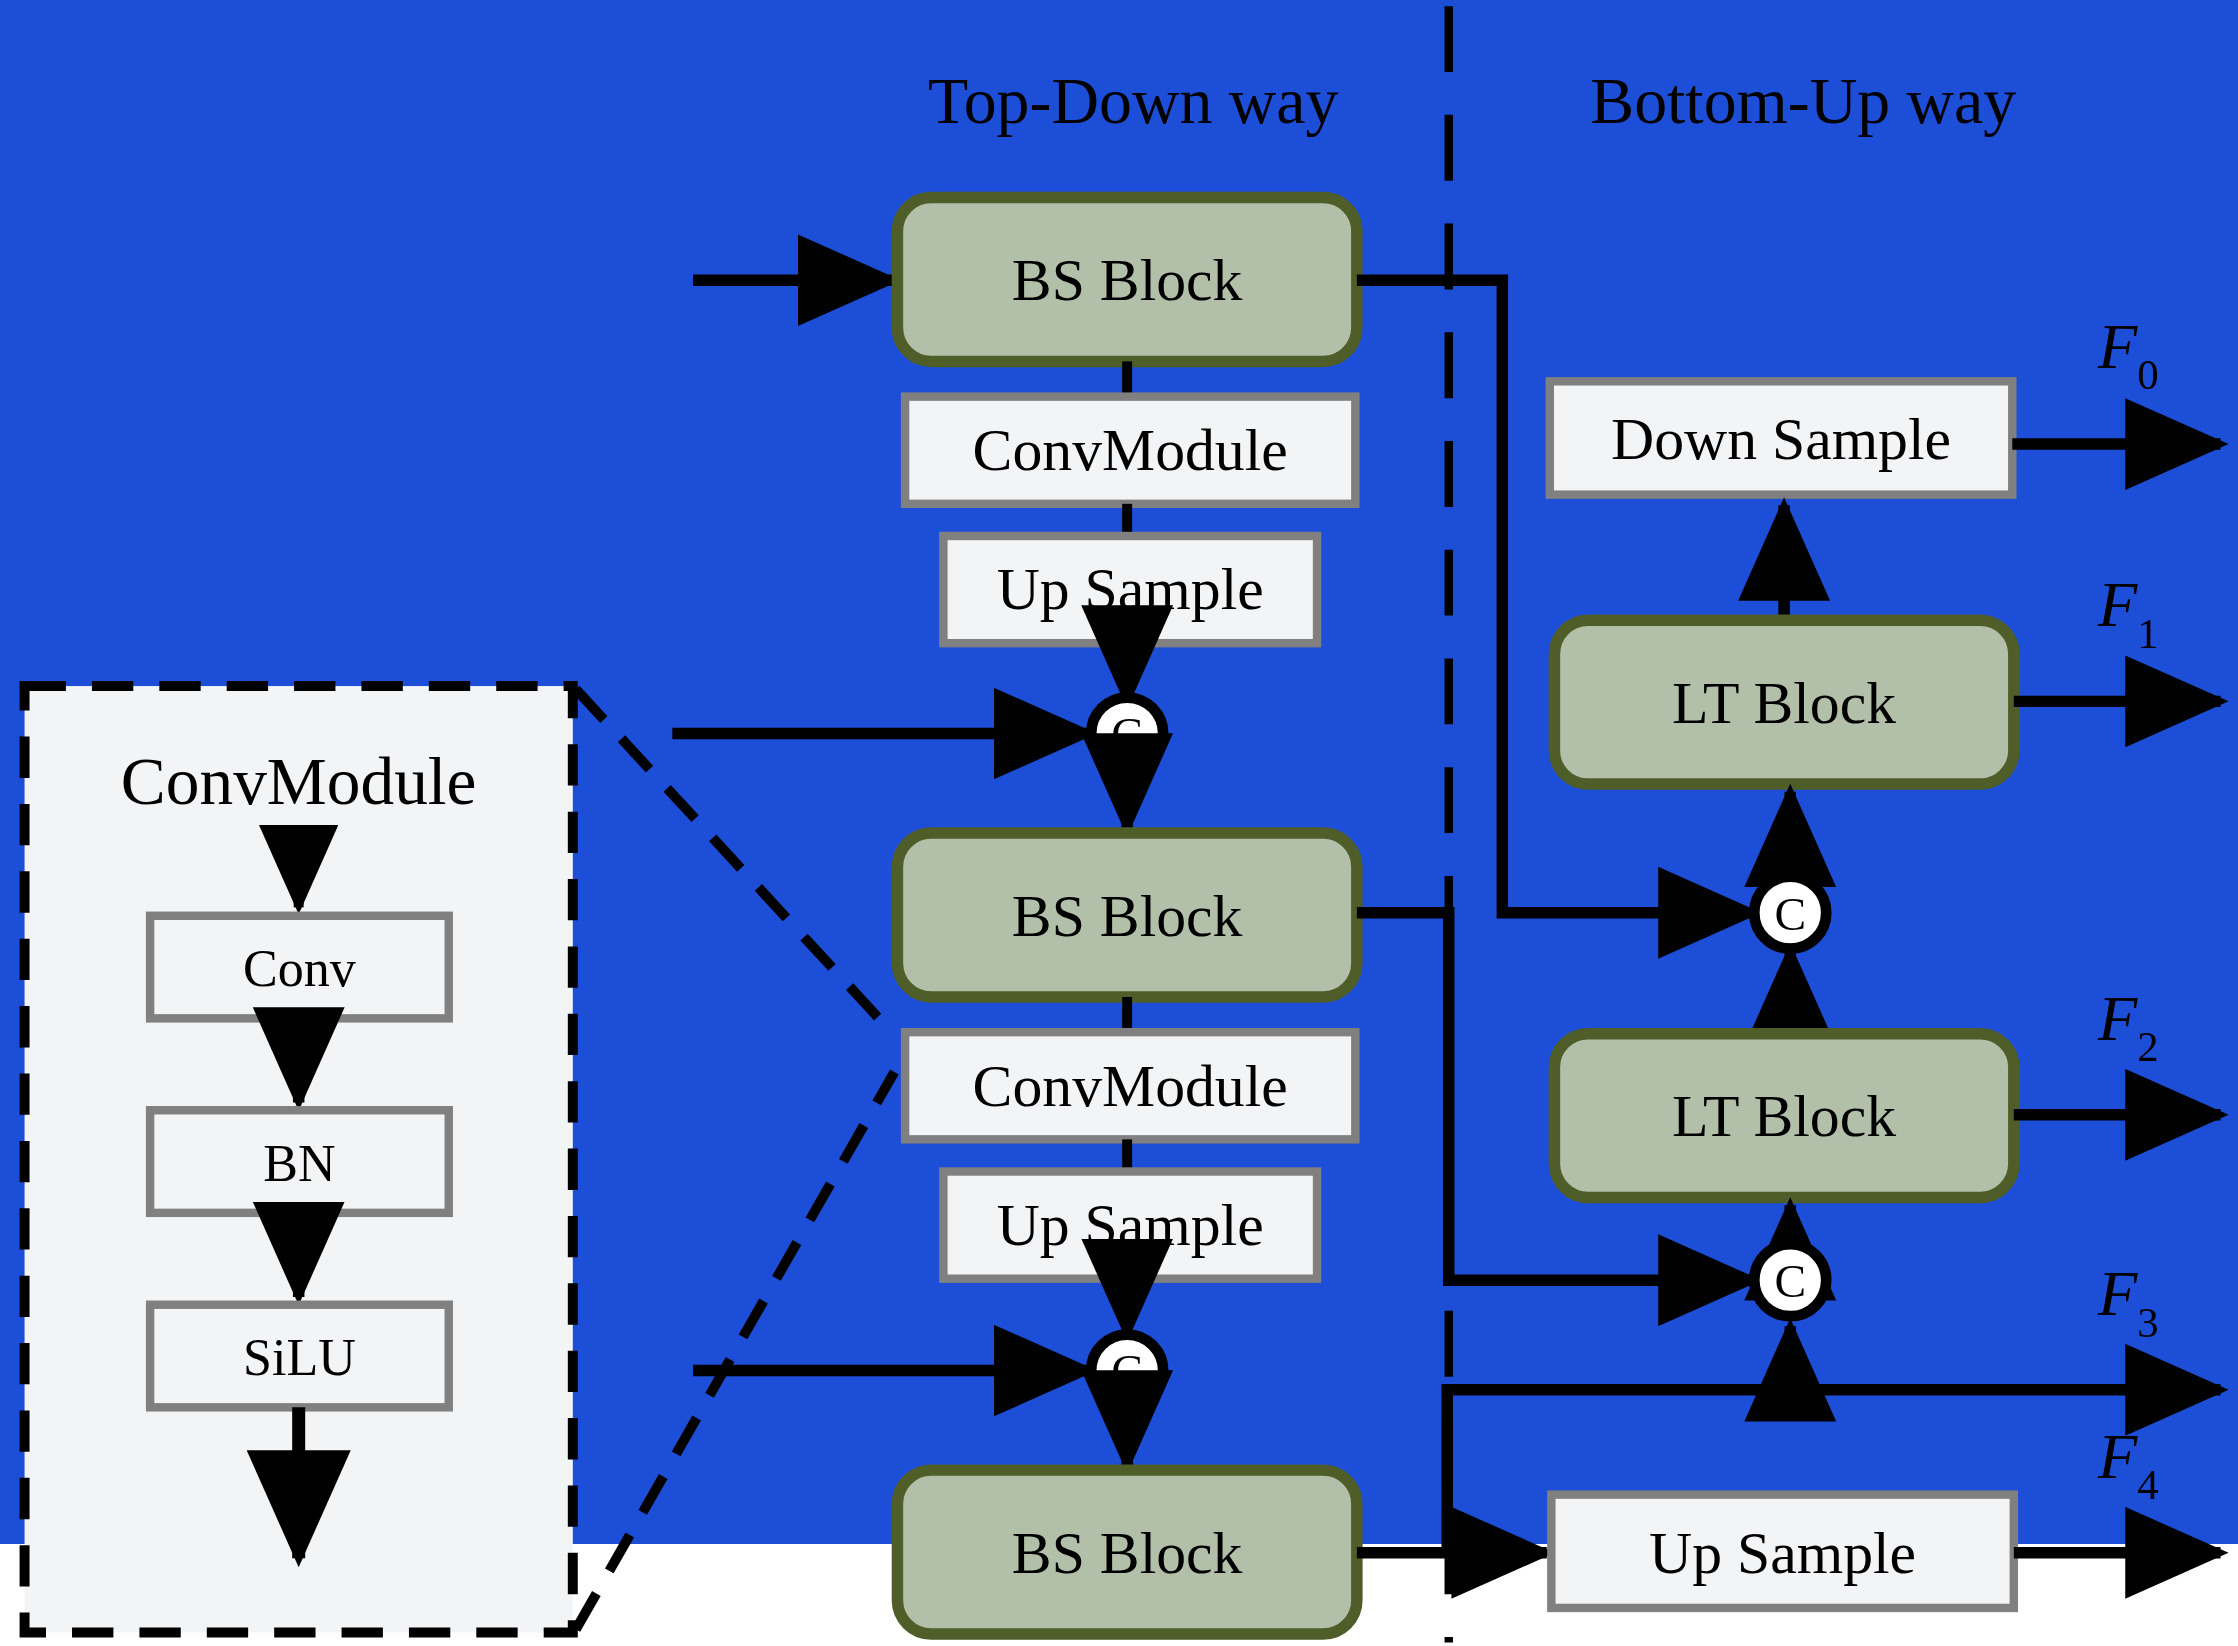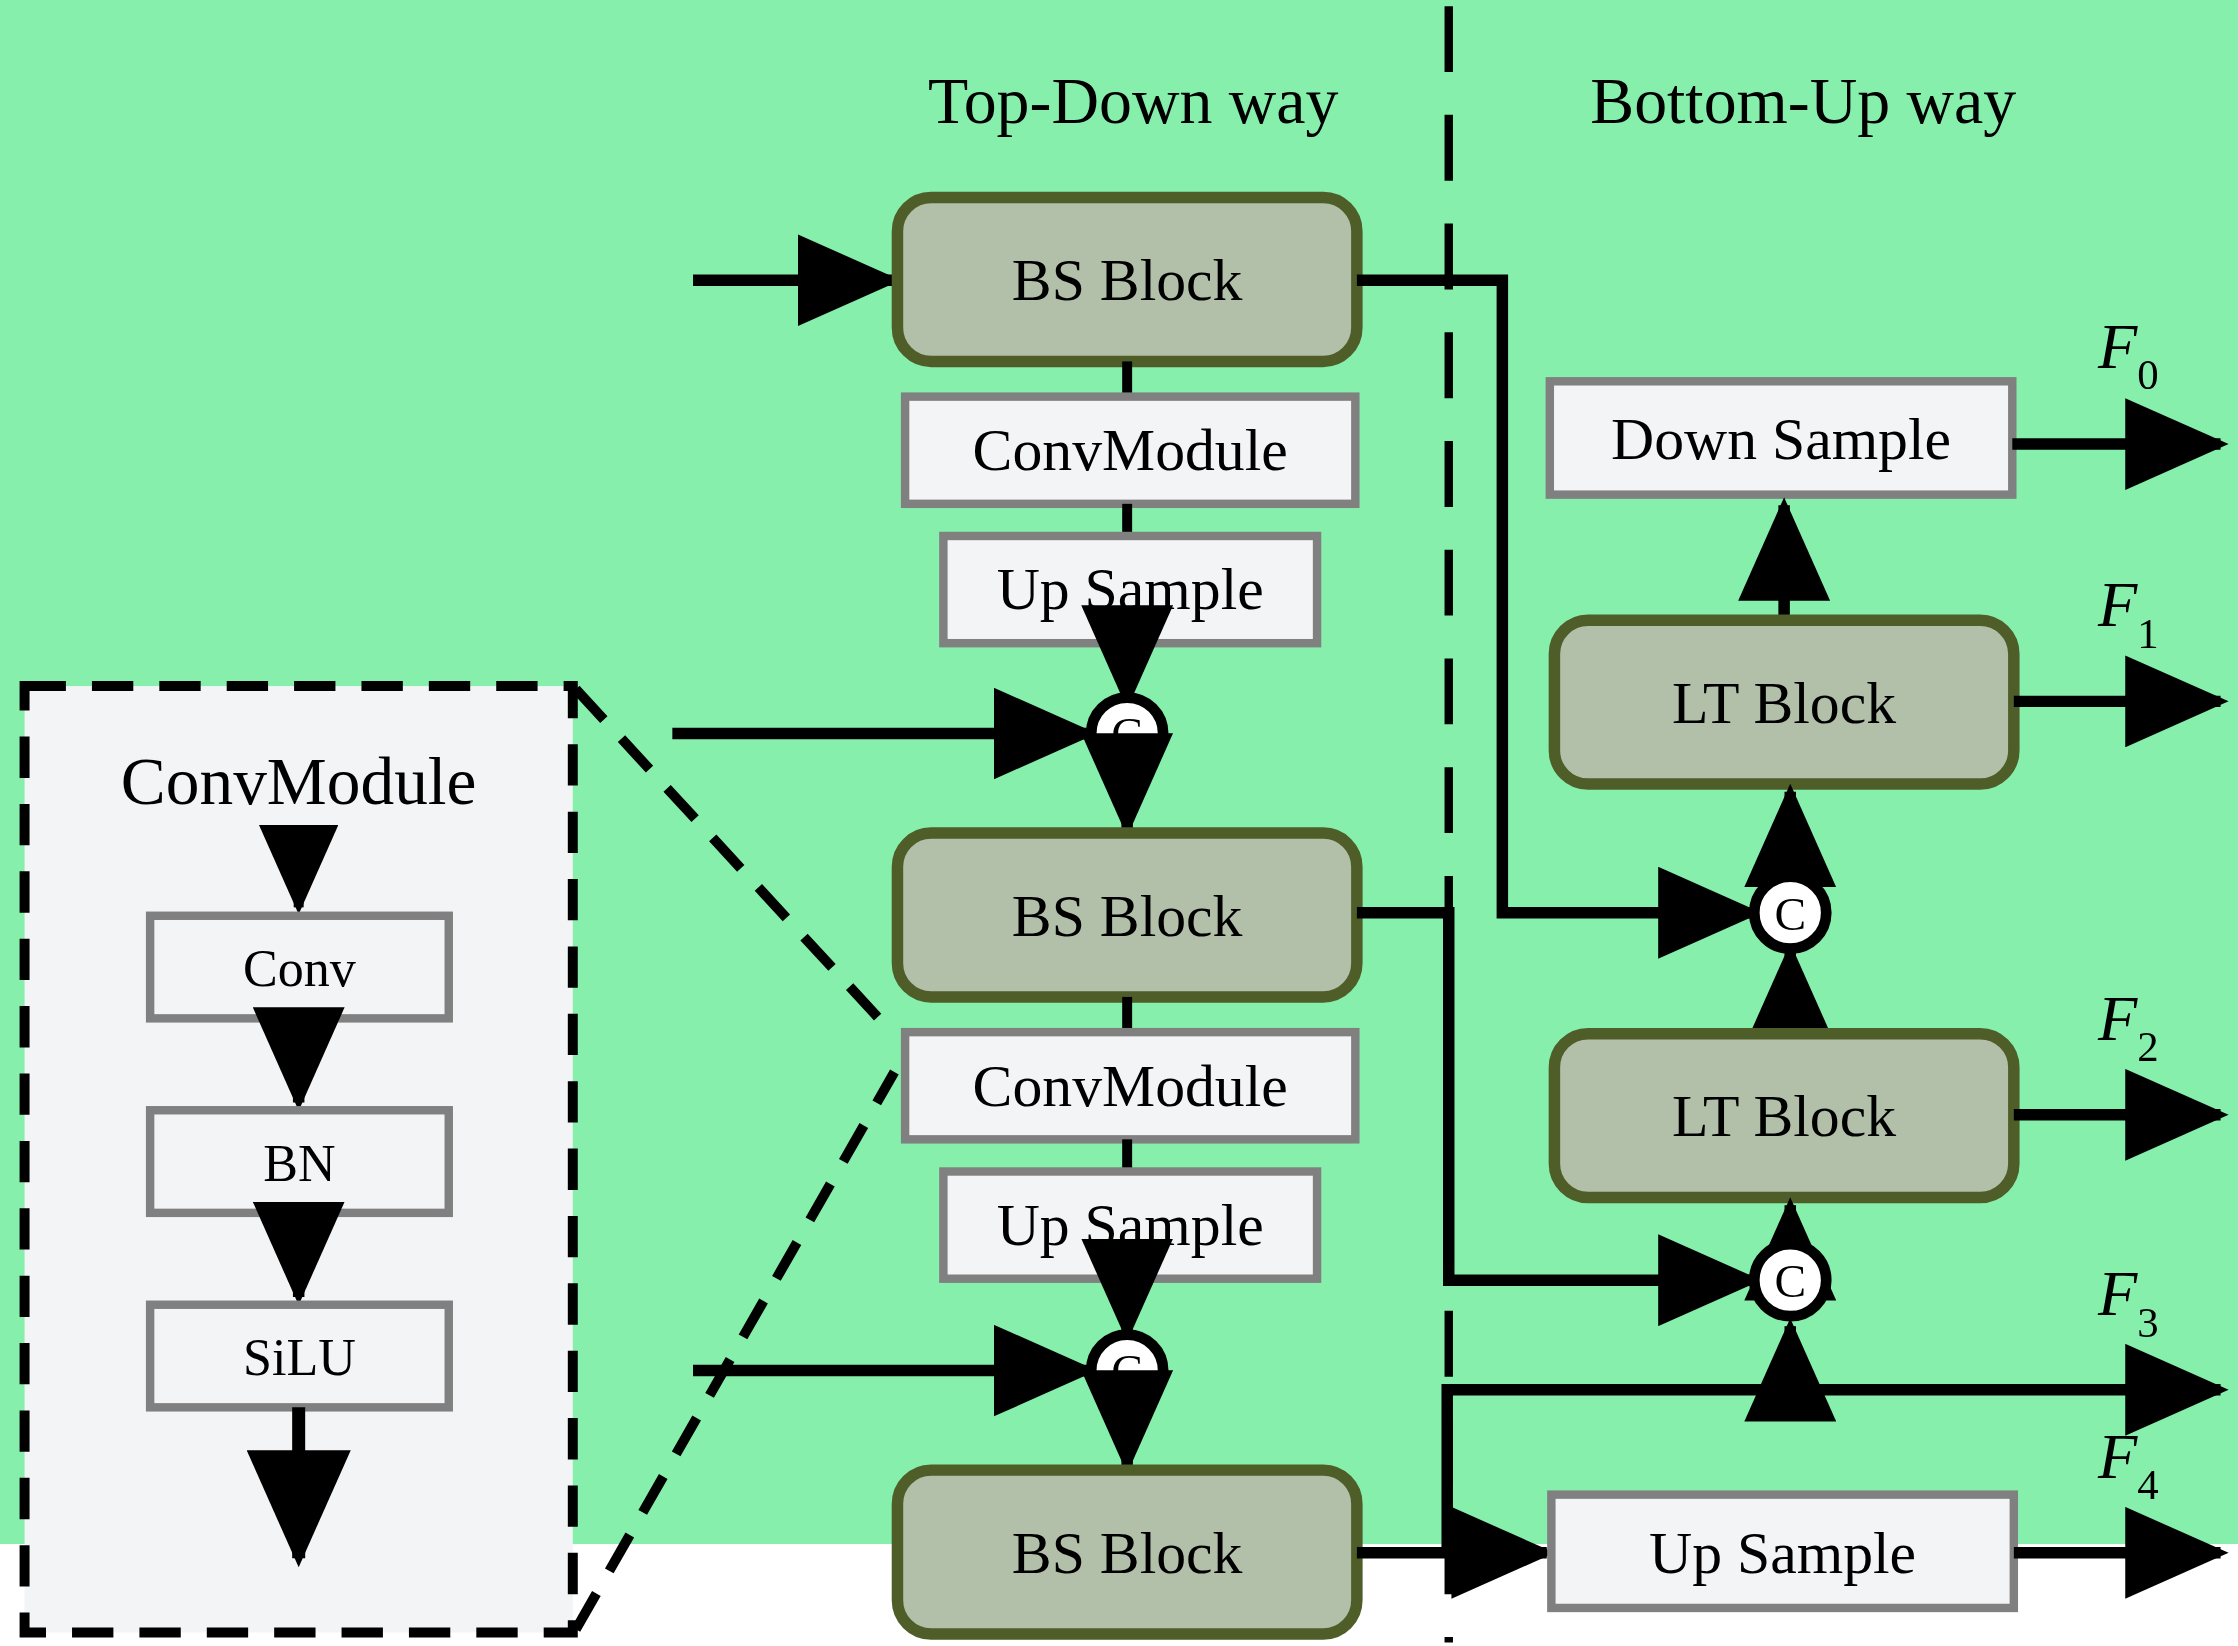--- a/index.html
+++ b/index.html
@@ -1,18 +1,18 @@
 <!DOCTYPE html>
 <html style="font-size:12.2px"><head>
 <meta charset="utf-8">
 <style>
   html,body{margin:0;padding:0;background:#ffffff;}
   body{width:2239px;height:1647px;overflow:hidden;
        font-family:"Liberation Serif","DejaVu Serif",serif;}
-  #stage{position:relative;width:2239px;height:1544px;background:#86efac;}
+  #stage{position:relative;width:2239px;height:1544px;background:#1d4ed8;}
   svg#canvas{position:absolute;left:0;top:0;width:2239px;height:1647px;}
   .hdr{font-size:86px;fill:#000;font-family:"Liberation Serif","DejaVu Serif",serif;}
   .blk{font-size:78px;fill:#000;font-family:"Liberation Serif","DejaVu Serif",serif;}
   .sml{font-size:68px;fill:#000;font-family:"Liberation Serif","DejaVu Serif",serif;}
   .cmtitle{font-size:88px;fill:#000;font-family:"Liberation Serif","DejaVu Serif",serif;}
   .cglyph{font-size:62px;fill:#000;font-family:"Liberation Serif","DejaVu Serif",serif;}
   .flab{font-size:84px;fill:#000;font-style:italic;font-family:"Liberation Serif","DejaVu Serif",serif;}
   .fsub{font-size:56px;fill:#000;font-style:normal;font-family:"Liberation Serif","DejaVu Serif",serif;}
 </style>
 </head>

